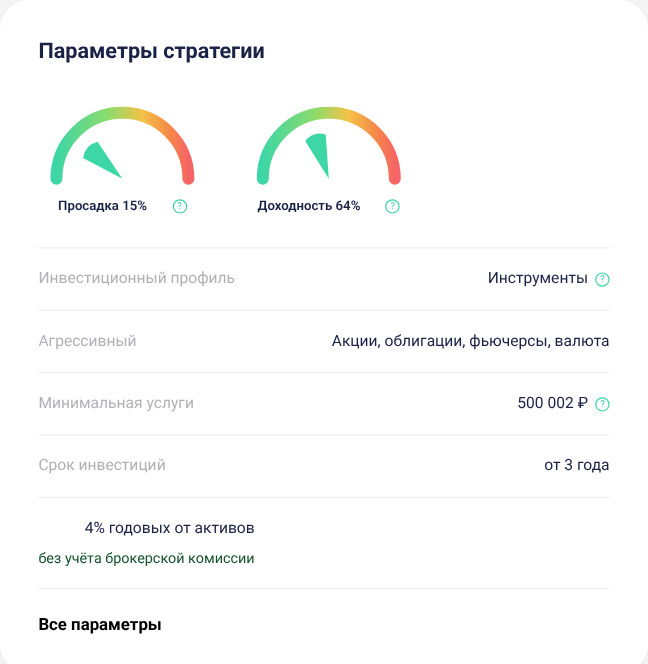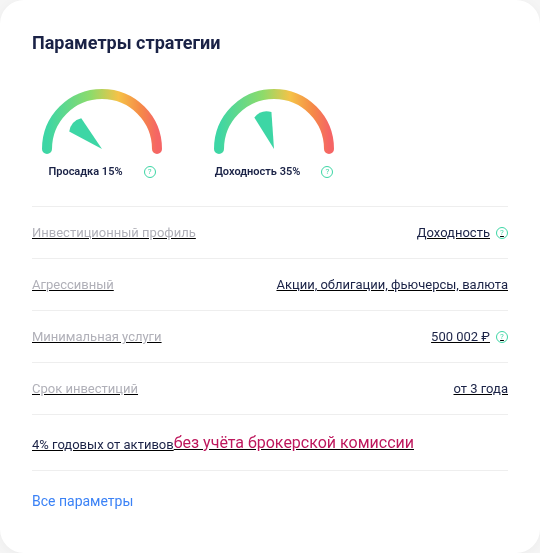--- a/index.html
+++ b/index.html
@@ -68,51 +68,51 @@
   .params {
     border-top: 1px solid #eee;
   }
   .param-row {
     display: flex;
     justify-content: space-between;
     align-items: flex-end;
     padding: 18px 0;
     border-bottom: 1px solid #eee;
     gap: 24px;
-    text-decoration: underline;
   }
   .param-label {
     font-size: 13px;
     color: #b0b0b8;
     flex-shrink: 0;
   }
   .param-value {
     font-size: 13px;
     color: #1a2246;
     text-align: right;
     display: flex;
     align-items: center;
     gap: 6px;
     justify-content: flex-end;
     flex-wrap: wrap;
   }
   .param-value-sub {
-    font-size: 16px;
-    color: #be185d;
+    font-size: 12px;
+    color: #14532d;
     text-align: right;
-    margin-top: 0;
+    margin-top: 10px;
   }
   .param-value-col {
     display: flex;
+    flex-direction: column;
     align-items: flex-end;
   }
   .all-params {
     font-size: 14px;
-    font-weight: 400;
-    color: #3b82f6;
+    font-weight: 700;
+    color: #000000;
     margin-top: 22px;
     cursor: pointer;
   }
 </style>
 </head>
 <body>
 
 <div class="card">
   <h2 class="title">Параметры стратегии</h2>
 
@@ -140,32 +140,32 @@
     </div>
 
     <div class="gauge-wrap">
       <div class="gauge">
         <svg viewBox="0 0 140 80">
           <path d="M 15 72 A 55 55 0 0 1 125 72" fill="none" stroke="url(#g1)" stroke-width="10" stroke-linecap="round"></path>
           <path d="M 70 72 L 61 36 Q 70 30 79 36 Z" fill="#3dd6a5" transform="rotate(-18 70 72)"></path>
         </svg>
       </div>
       <div class="gauge-label">
-        <span>Доходность 35%</span>
+        <span>Доходность 64%</span>
         <span class="info-icon">?</span>
       </div>
     </div>
   </div>
 
   <div class="params">
 
     <div class="param-row">
       <div class="param-label">Инвестиционный профиль</div>
       <div class="param-value">
-        <span>Доходность</span>
+        <span>Инструменты</span>
         <span class="info-icon">?</span>
       </div>
     </div>
 
     <div class="param-row">
       <div class="param-label">Агрессивный</div>
       <div class="param-value">
         <span>Акции, облигации, фьючерсы, валюта</span>
       </div>
     </div>

